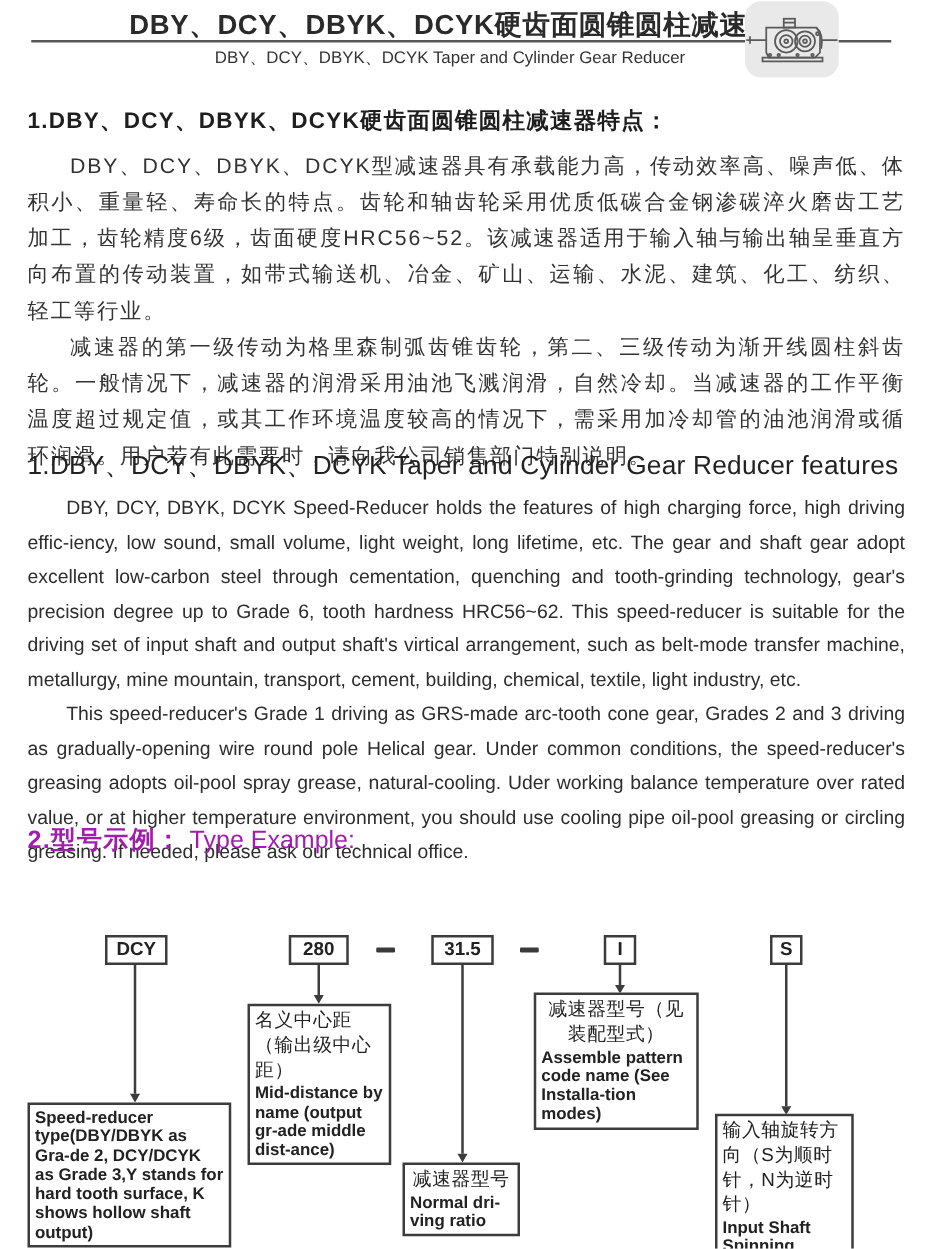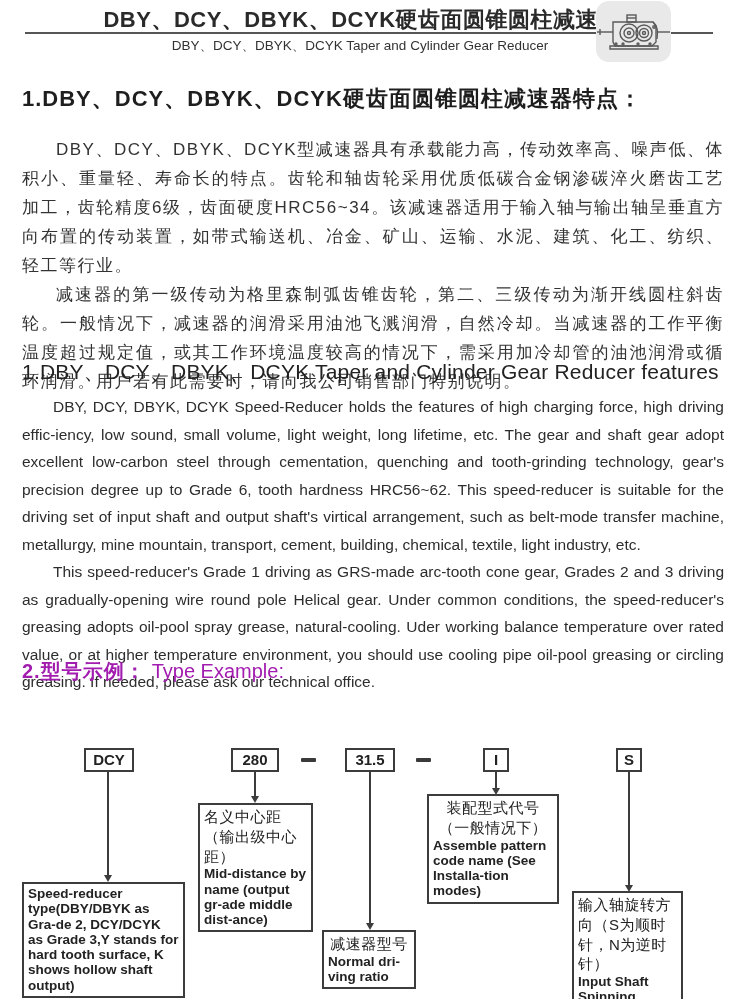--- a/index.html
+++ b/index.html
@@ -20,21 +20,21 @@
     position:absolute; top:37px; left:30px; width:660px; text-align:center;
     font-size:13.5px; font-weight:normal; color:#333;
   }
   .icon-box {
     position:absolute; top:1px; left:596px; width:75px; height:61px;
     background:#e9e9e9; border-radius:13px; z-index:2;
     display:flex; align-items:center; justify-content:center;
   }
   
   .sec-cn { position:absolute; top:84px; left:22px; width:702px; }
-  .sec-cn h1 { font-size:22px; font-weight:bold; letter-spacing:1px; color:#1e1e1e; margin-bottom:21px; }
+  .sec-cn h1 { font-size:18px; font-weight:bold; letter-spacing:1px; color:#1e1e1e; margin-bottom:10px; }
   .sec-cn p {
     font-size:17px; line-height:29px; text-align:justify; text-indent:2em;
     letter-spacing:1.5px; color:#333;
   }
   .sec-en { position:absolute; top:358px; left:22px; width:702px; }
   .sec-en h1 { font-size:21px; font-weight:normal; color:#222; margin-bottom:7px; letter-spacing:0.2px; }
   .sec-en p { font-size:15.5px; line-height:27.5px; text-align:justify; text-indent:2em; color:#2d2d2d; }
   .sec2-head { position:absolute; top:658px; left:22px; font-size:20px; color:#a21caf; }
   .sec2-head .cn { font-weight:bold; letter-spacing:1px; }
   .sec2-head .en { font-weight:normal; margin-left:6px; }
@@ -89,21 +89,21 @@
           <circle cx="54" cy="43" r="1"></circle>
           <circle cx="58" cy="26" r="1.2"></circle>
           <line x1="61" y1="31" x2="74" y2="31"></line>
         </g>
       </svg>
     </div>
   </div>
 
   <div class="sec-cn">
     <h1>1.DBY、DCY、DBYK、DCYK硬齿面圆锥圆柱减速器特点：</h1>
-    <p>DBY、DCY、DBYK、DCYK型减速器具有承载能力高，传动效率高、噪声低、体积小、重量轻、寿命长的特点。齿轮和轴齿轮采用优质低碳合金钢渗碳淬火磨齿工艺加工，齿轮精度6级，齿面硬度HRC56~34。该减速器适用于输入轴与输出轴呈垂直方向布置的传动装置，如带式输送机、冶金、矿山、运输、水泥、建筑、化工、纺织、轻工等行业。</p>
+    <p>DBY、DCY、DBYK、DCYK型减速器具有承载能力高，传动效率高、噪声低、体积小、重量轻、寿命长的特点。齿轮和轴齿轮采用优质低碳合金钢渗碳淬火磨齿工艺加工，齿轮精度6级，齿面硬度HRC56~52。该减速器适用于输入轴与输出轴呈垂直方向布置的传动装置，如带式输送机、冶金、矿山、运输、水泥、建筑、化工、纺织、轻工等行业。</p>
     <p>减速器的第一级传动为格里森制弧齿锥齿轮，第二、三级传动为渐开线圆柱斜齿轮。一般情况下，减速器的润滑采用油池飞溅润滑，自然冷却。当减速器的工作平衡温度超过规定值，或其工作环境温度较高的情况下，需采用加冷却管的油池润滑或循环润滑。用户若有此需要时，请向我公司销售部门特别说明。</p>
   </div>
 
   <div class="sec-en">
     <h1>1.DBY、DCY、DBYK、DCYK Taper and Cylinder Gear Reducer features</h1>
     <p>DBY, DCY, DBYK, DCYK Speed-Reducer holds the features of high charging force, high driving effic-iency, low sound, small volume, light weight, long lifetime, etc. The gear and shaft gear adopt excellent low-carbon steel through cementation, quenching and tooth-grinding technology, gear's precision degree up to Grade 6, tooth hardness HRC56~62. This speed-reducer is suitable for the driving set of input shaft and output shaft's virtical arrangement, such as belt-mode transfer machine, metallurgy, mine mountain, transport, cement, building, chemical, textile, light industry, etc.</p>
     <p>This speed-reducer's Grade 1 driving as GRS-made arc-tooth cone gear, Grades 2 and 3 driving as gradually-opening wire round pole Helical gear. Under common conditions, the speed-reducer's greasing adopts oil-pool spray grease, natural-cooling. Uder working balance temperature over rated value, or at higher temperature environment, you should use cooling pipe oil-pool greasing or circling greasing. If needed, please ask our technical office.</p>
   </div>
 
   <div class="sec2-head">
@@ -143,21 +143,21 @@
       <span class="cn">名义中心距（输出级中心距）</span>
       <span class="en">Mid-distance by name (output gr-ade middle dist-ance)</span>
     </div>
 
     <div class="callout center-cn" style="left:322px; top:190px; width:94px;">
       <span class="cn">减速器型号</span>
       <span class="en">Normal dri-ving ratio</span>
     </div>
 
     <div class="callout center-cn" style="left:427px; top:54px; width:132px;">
-      <span class="cn">装配型式代号（一般情况下）</span>
+      <span class="cn">减速器型号（见装配型式）</span>
       <span class="en">Assemble pattern code name (See Installa-tion modes)</span>
     </div>
 
     <div class="callout" style="left:572px; top:151px; width:111px;">
       <span class="cn">输入轴旋转方向（S为顺时针，N为逆时针）</span>
       <span class="en">Input Shaft Spinning direction (S as C.W., N as anti-C.W.)</span>
     </div>
 
   </div>
 </div>

